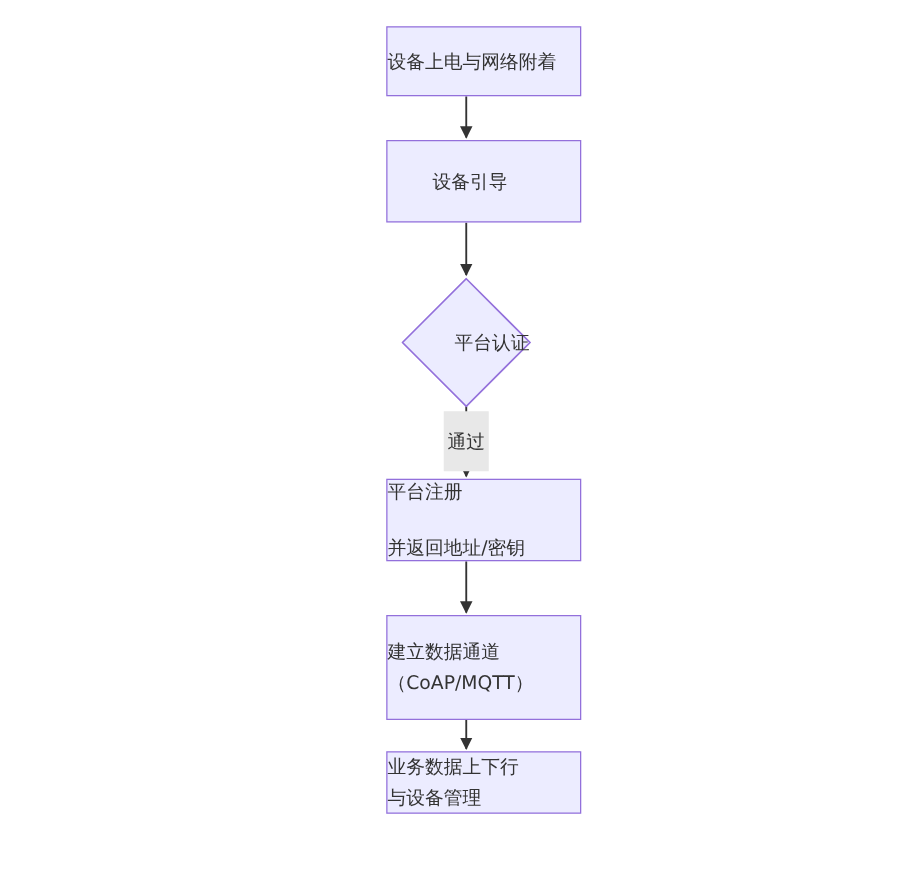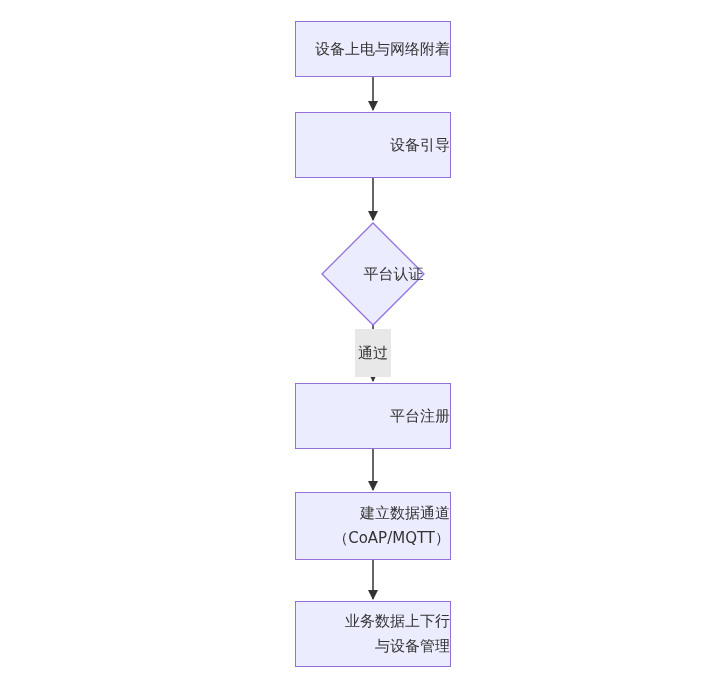--- a/index.html
+++ b/index.html
@@ -17,25 +17,26 @@
   .edges{position:absolute;left:0;top:0;width:726px;height:700px;pointer-events:none;}
   .edges line{stroke:var(--edge-line);stroke-width:1.5;}
   .arrowhead{fill:var(--edge-line);}
   .node{
     position:absolute;
     width:156px;
     background:var(--node-fill);
     border:1.5px solid var(--node-border);
     display:flex;
     flex-direction:column;
-    align-items:flex-end;
+    align-items:flex-start;
     justify-content:center;
     text-align:center;
     font-size:15px;
     line-height:25px;
+    margin-left:14px;
   }
   .diamond-wrap{
     position:absolute;
     display:flex;
     align-items:center;
     justify-content:center;
   }
   .diamond-wrap svg{position:absolute;left:0;top:0;}
   .diamond-wrap polygon{fill:var(--node-fill);stroke:var(--node-border);stroke-width:1.3;}
   .diamond-label{position:relative;font-size:15px;margin-left:41px;}
@@ -63,40 +64,41 @@
     <line x1="373" y1="178" x2="373" y2="220" marker-end="url(#arrow)"></line>
     <line x1="373" y1="325" x2="373" y2="381" marker-end="url(#arrow)"></line>
     <line x1="373" y1="449" x2="373" y2="490" marker-end="url(#arrow)"></line>
     <line x1="373" y1="558" x2="373" y2="599" marker-end="url(#arrow)"></line>
   </svg>
 
   <div class="node" style="left:295px;top:21px;height:56px;">
     <div>设备上电与网络附着</div>
   </div>
 
-  <div class="node" style="left:295px;top:112px;height:66px;">
+  <div class="node" style="left:295px;top:112px;height:66px;padding-left:36px;">
     <div>设备引导</div>
   </div>
 
   <div class="diamond-wrap" style="left:321px;top:222px;width:104px;height:104px;">
     <svg width="104" height="104" viewBox="0 0 104 104">
       <polygon points="52,1 103,52 52,103 1,52"></polygon>
     </svg>
     <div class="diamond-label">平台认证</div>
   </div>
 
   <div class="edge-label" style="left:373px;top:353px;">通过</div>
 
   <div class="node" style="left:295px;top:383px;height:66px;gap:20px;">
     <div>平台注册</div>
+    <div>并返回地址/密钥</div>
   </div>
 
-  <div class="node" style="left:295px;top:492px;height:68px;">
+  <div class="node" style="left:295px;top:492px;height:84px;">
     <div>建立数据通道</div>
     <div>（CoAP/MQTT）</div>
   </div>
 
-  <div class="node" style="left:295px;top:601px;height:66px;">
+  <div class="node" style="left:295px;top:601px;height:50px;">
     <div>业务数据上下行</div>
     <div>与设备管理</div>
   </div>
 
 </div>
 
 </body></html>

